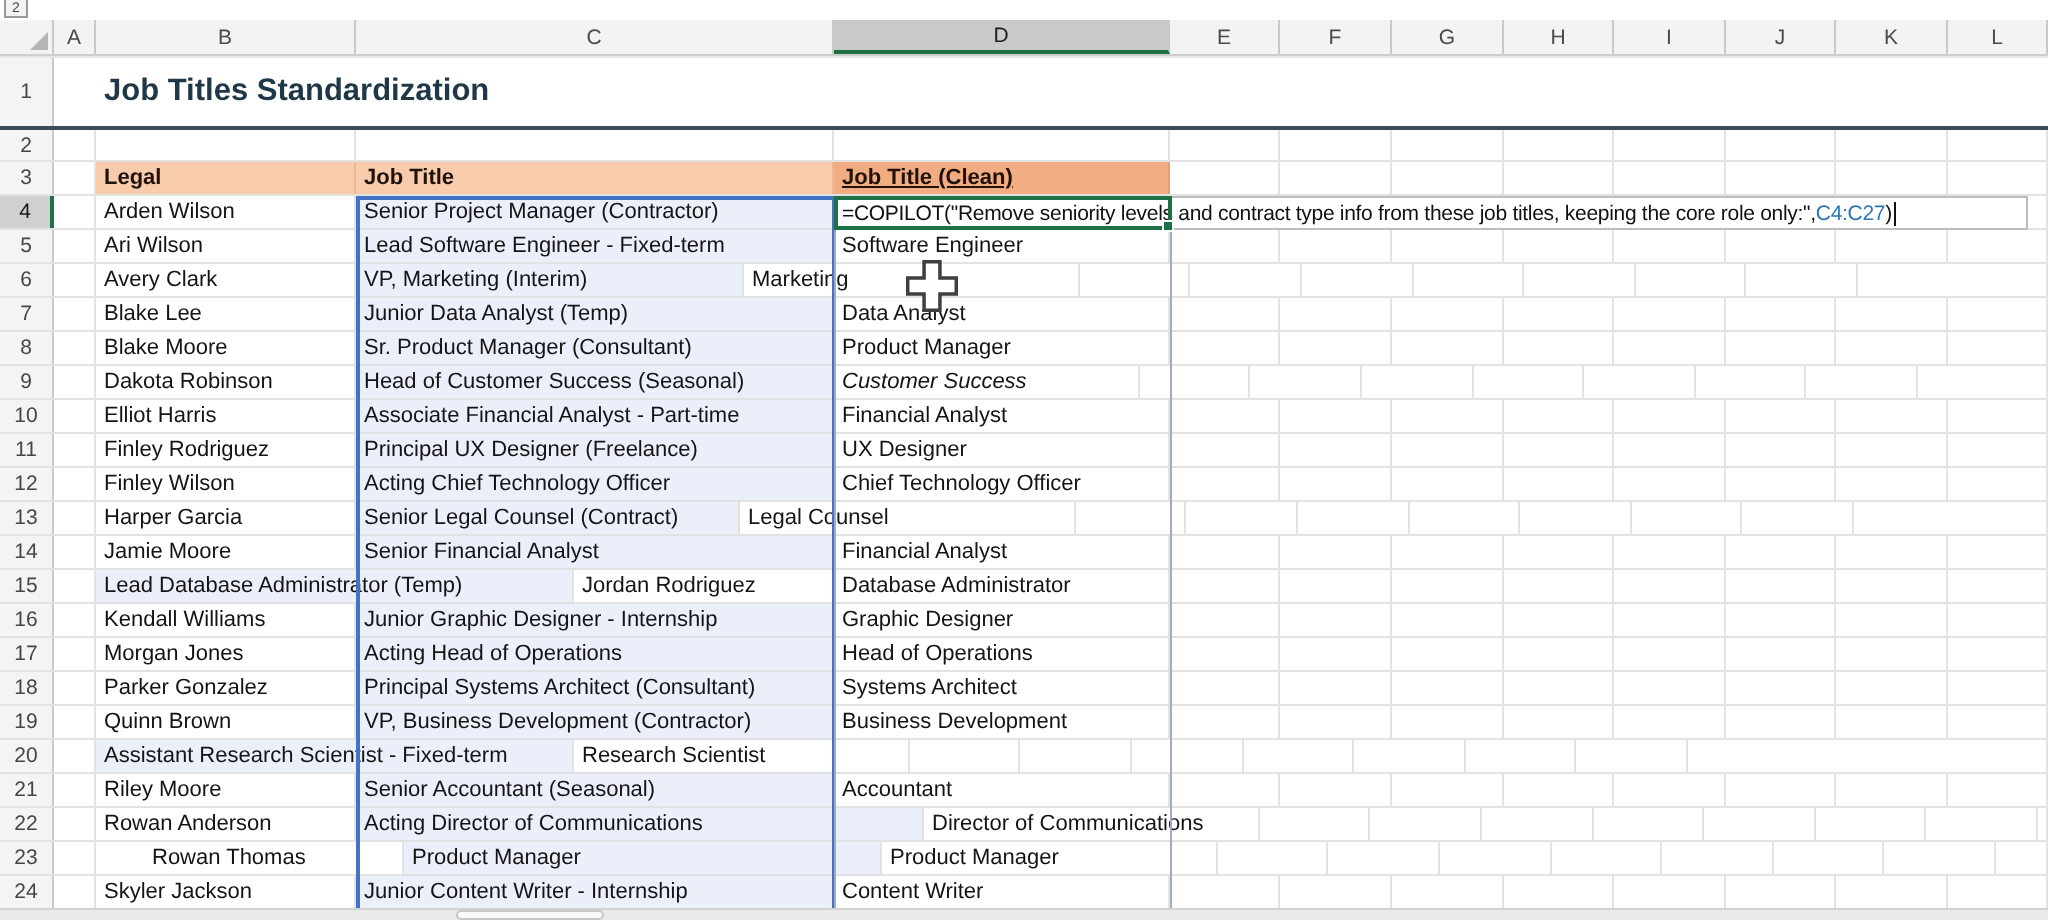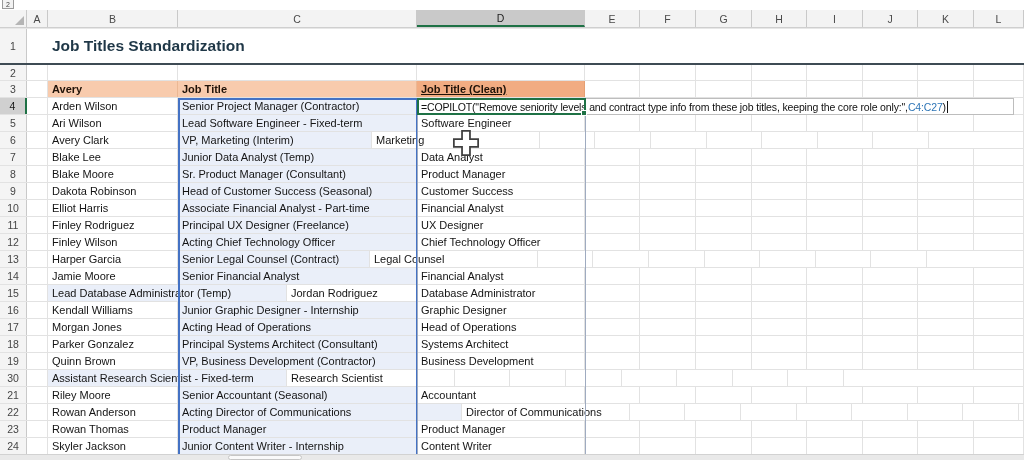--- a/index.html
+++ b/index.html
@@ -97,21 +97,21 @@
           <div class="cell" style="width: 56px;"></div>
           <div class="cell" style="width: 55px;"></div>
           <div class="cell" style="width: 56px;"></div>
           <div class="cell" style="width: 55px;"></div>
           <div class="cell" style="width: 56px;"></div>
           <div class="cell" style="width: auto; flex: 1 1 0%;"></div>
         </div>
         <div class="srow" style="height: 17px;">
           <div class="rh">3</div>
           <div class="cell" style="width: 21px;"></div>
-          <div class="cell peach" style="width: 130px;">Avery</div>
+          <div class="cell peach" style="width: 130px;">Legal</div>
           <div class="cell peach" style="width: 239px;">Job Title</div>
           <div class="cell peach2" style="width: 168px;">Job Title (Clean)</div>
           <div class="cell" style="width: 55px;"></div>
           <div class="cell" style="width: 56px;"></div>
           <div class="cell" style="width: 56px;"></div>
           <div class="cell" style="width: 55px;"></div>
           <div class="cell" style="width: 56px;"></div>
           <div class="cell" style="width: 55px;"></div>
           <div class="cell" style="width: 56px;"></div>
           <div class="cell" style="width: auto; flex: 1 1 0%;"></div>
@@ -189,21 +189,21 @@
           <div class="cell" style="width: 56px;"></div>
           <div class="cell" style="width: 55px;"></div>
           <div class="cell" style="width: 56px;"></div>
           <div class="cell" style="width: auto; flex: 1 1 0%;"></div>
         </div>
         <div class="srow" style="height: 17px;">
           <div class="rh">9</div>
           <div class="cell" style="width: 21px;"></div>
           <div class="cell" style="width: 130px;">Dakota Robinson</div>
           <div class="cell crange" style="width: 239px;">Head of Customer Success (Seasonal)</div>
-          <div class="cell" style="width: 168px;">Customer Success</div>
+          <div class="cell" style="width: 153px; font-style: italic;">Customer Success</div>
           <div class="cell" style="width: 55px;"></div>
           <div class="cell" style="width: 56px;"></div>
           <div class="cell" style="width: 56px;"></div>
           <div class="cell" style="width: 55px;"></div>
           <div class="cell" style="width: 56px;"></div>
           <div class="cell" style="width: 55px;"></div>
           <div class="cell" style="width: 56px;"></div>
           <div class="cell" style="width: auto; flex: 1 1 0%;"></div>
         </div>
         <div class="srow" style="height: 17px;">
@@ -350,21 +350,21 @@
           <div class="cell" style="width: 55px;"></div>
           <div class="cell" style="width: 56px;"></div>
           <div class="cell" style="width: 56px;"></div>
           <div class="cell" style="width: 55px;"></div>
           <div class="cell" style="width: 56px;"></div>
           <div class="cell" style="width: 55px;"></div>
           <div class="cell" style="width: 56px;"></div>
           <div class="cell" style="width: auto; flex: 1 1 0%;"></div>
         </div>
         <div class="srow" style="height: 17px;">
-          <div class="rh">30</div>
+          <div class="rh">20</div>
           <div class="cell" style="width: 21px;"></div>
           <div class="cell crange" style="width: 239px;">Assistant Research Scientist - Fixed-term</div>
           <div class="cell" style="width: 168px;">Research Scientist</div>
           <div class="cell" style="width: 55px;"></div>
           <div class="cell" style="width: 56px;"></div>
           <div class="cell" style="width: 56px;"></div>
           <div class="cell" style="width: 55px;"></div>
           <div class="cell" style="width: 56px;"></div>
           <div class="cell" style="width: 55px;"></div>
           <div class="cell" style="width: 56px;"></div>
@@ -396,21 +396,21 @@
           <div class="cell" style="width: 56px;"></div>
           <div class="cell" style="width: 55px;"></div>
           <div class="cell" style="width: 56px;"></div>
           <div class="cell" style="width: 55px;"></div>
           <div class="cell" style="width: 56px;"></div>
           <div class="cell" style="width: auto; flex: 1 1 0%;"></div>
         </div>
         <div class="srow" style="height: 17px;">
           <div class="rh">23</div>
           <div class="cell" style="width: 21px;"></div>
-          <div class="cell" style="width: 130px;">Rowan Thomas</div>
+          <div class="cell" style="width: 130px; margin-left: 24px;">Rowan Thomas</div>
           <div class="cell crange" style="width: 239px;">Product Manager</div>
           <div class="cell" style="width: 168px;">Product Manager</div>
           <div class="cell" style="width: 55px;"></div>
           <div class="cell" style="width: 56px;"></div>
           <div class="cell" style="width: 56px;"></div>
           <div class="cell" style="width: 55px;"></div>
           <div class="cell" style="width: 56px;"></div>
           <div class="cell" style="width: 55px;"></div>
           <div class="cell" style="width: 56px;"></div>
           <div class="cell" style="width: auto; flex: 1 1 0%;"></div>

